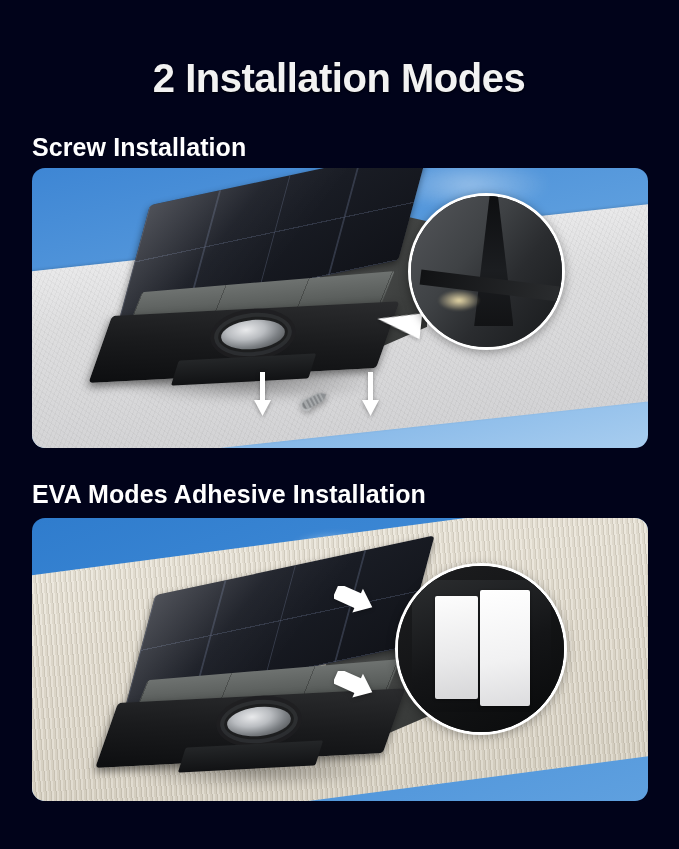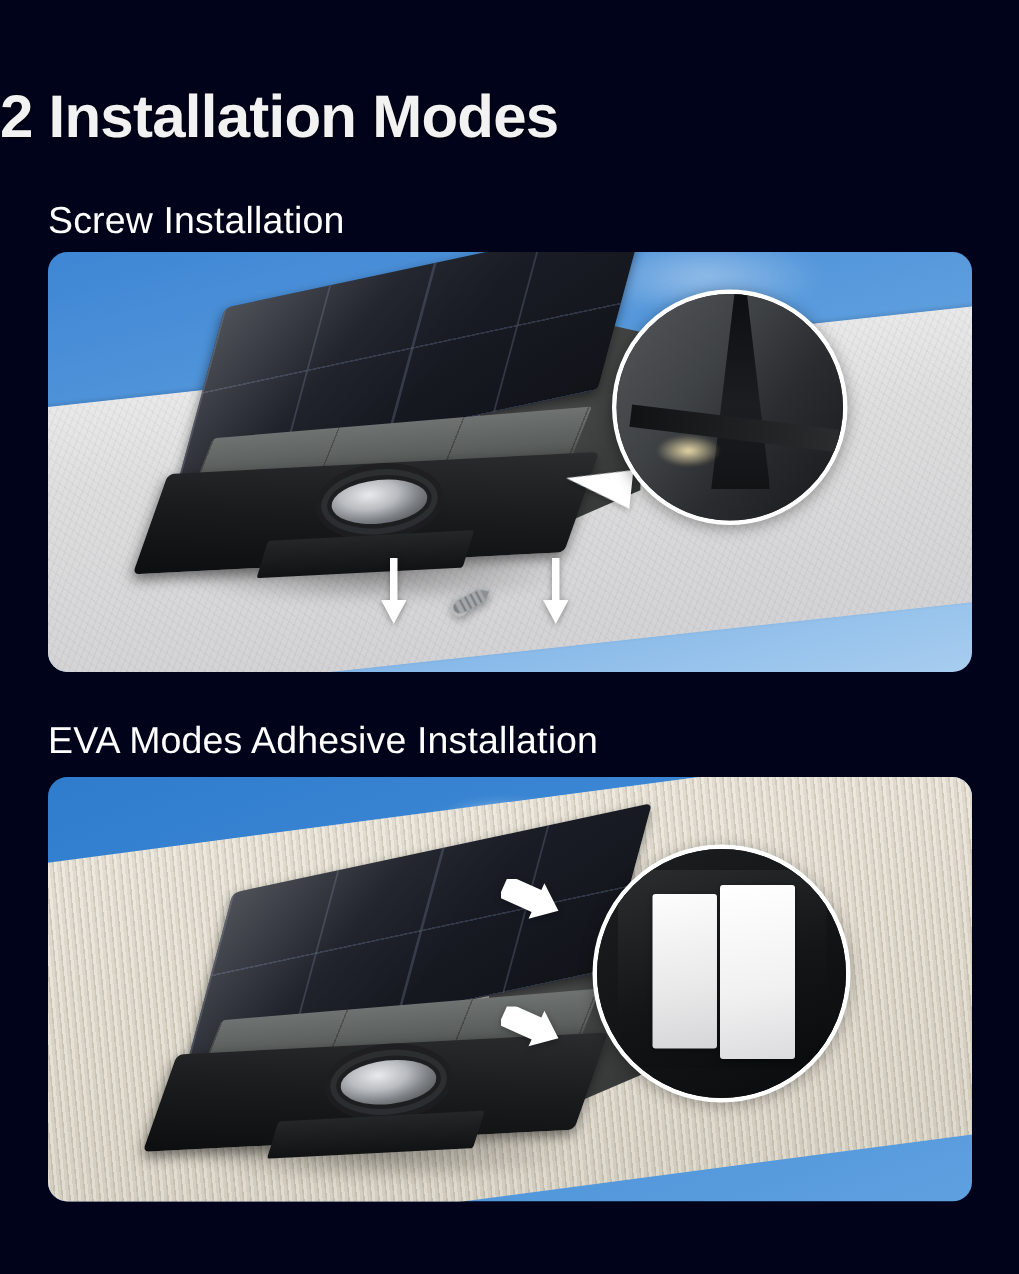--- a/index.html
+++ b/index.html
@@ -6,29 +6,30 @@
   html,body { background:#01031a; }
   body {
     width:679px; height:849px; position:relative; overflow:hidden;
     font-family:"Liberation Sans", sans-serif;
     background:#01031a;
   }
 
   
   .title {
     position:absolute; top:56px; left:0; width:678px;
+    text-align:center;
     font-size:40px; font-weight:bold; letter-spacing:-0.5px;
     color:#f2f2f2;
     text-shadow:0 1px 2px rgba(0,0,0,.8);
   }
 
   
   .section-label {
     position:absolute; left:32px;
-    font-size:25px; font-weight:normal; color:#ffffff;
+    font-size:25px; font-weight:bold; color:#ffffff;
     letter-spacing:0.1px;
   }
   #label-screw { top:133px; }
   #label-eva  { top:480px; }
 
   
   .photo-card {
     position:absolute; left:32px; width:616px;
     border-radius:13px; overflow:hidden;
   }

